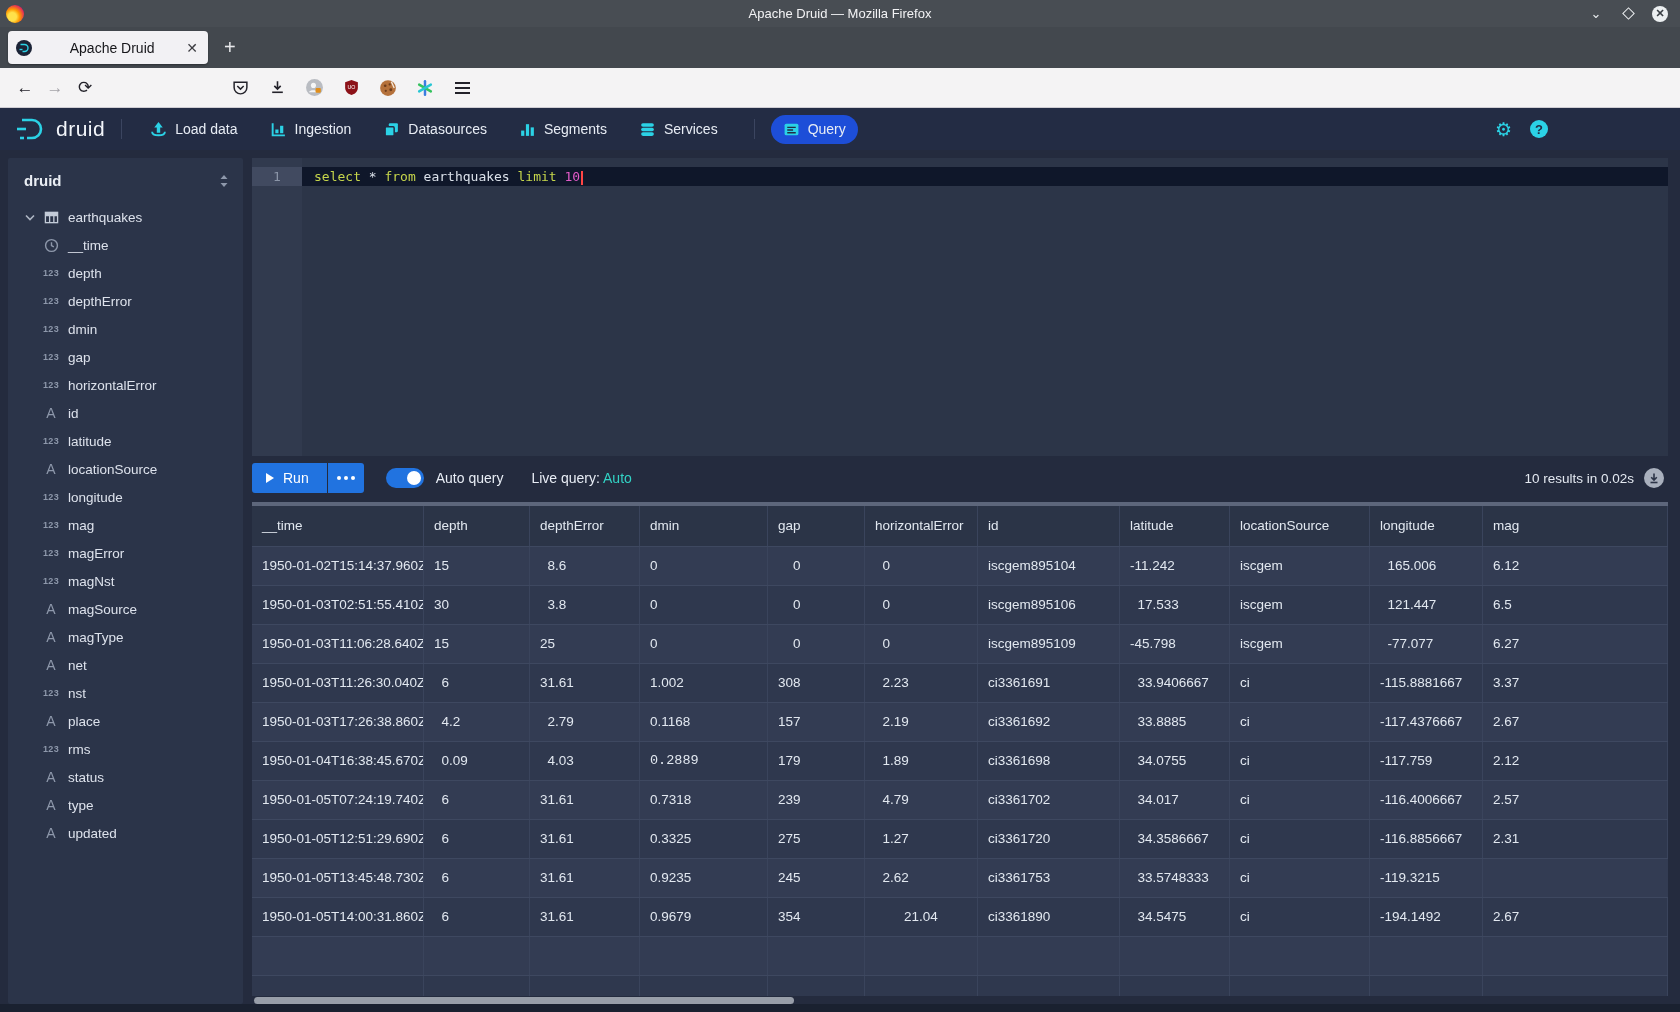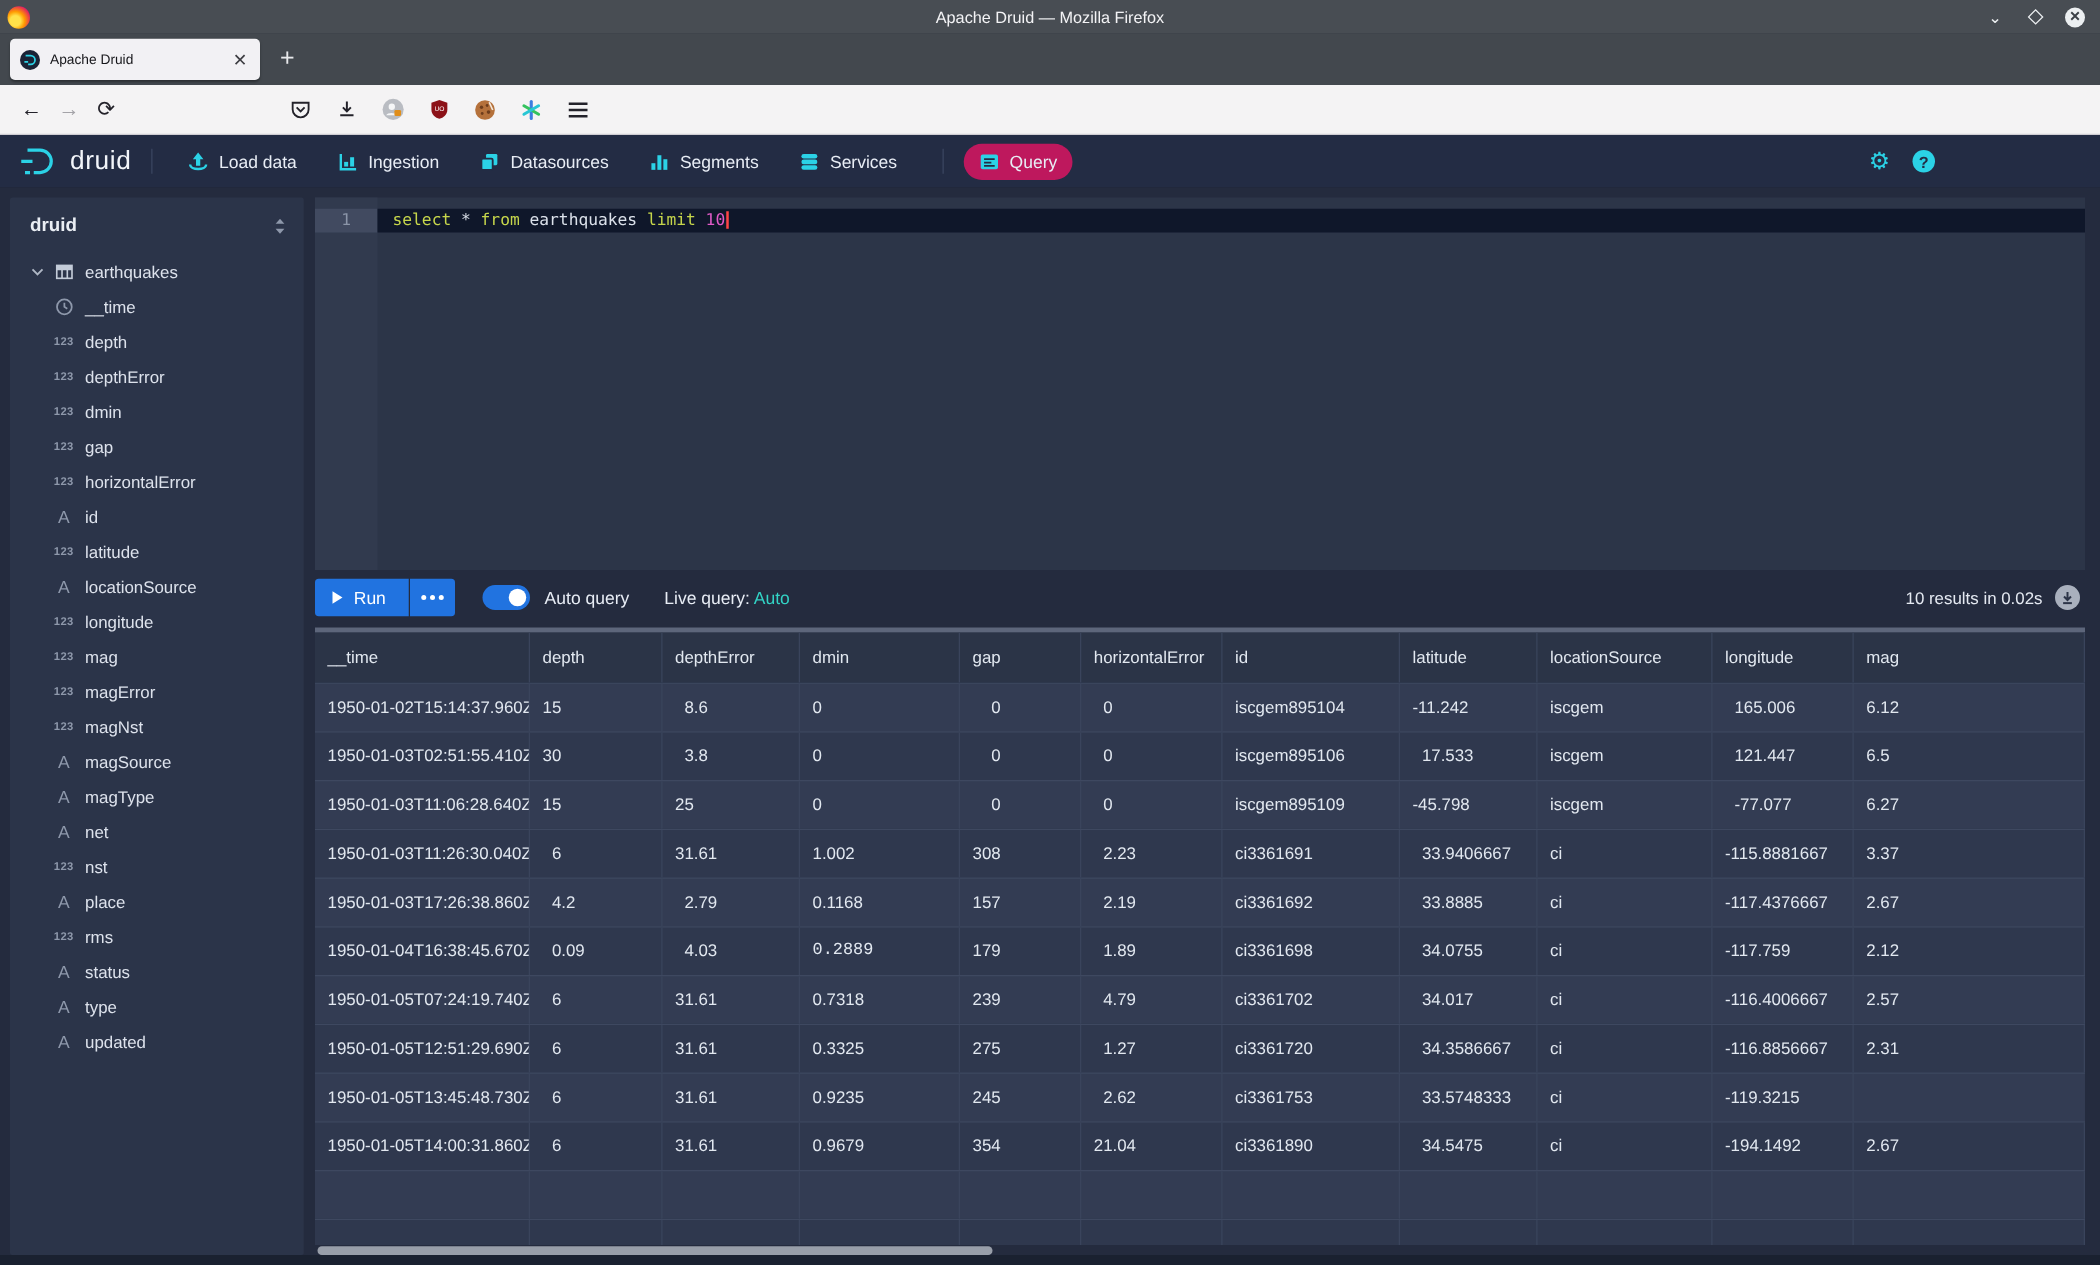--- a/index.html
+++ b/index.html
@@ -11,21 +11,21 @@
   .fx-logo { width:18px; height:18px; border-radius:50%; margin-left:6px;
     background:radial-gradient(circle at 35% 65%, #ffe14a 0 25%, #ff9b00 45%, #e3235f 75%, #8a2be2 100%); }
   .win-title { position:absolute; left:0; right:0; text-align:center; color:#f3f3f5; font-size:13px; }
   .win-controls { margin-left:auto; display:flex; align-items:center; gap:16px; padding-right:12px; z-index:2; }
   .wc { width:16px; height:16px; display:flex; align-items:center; justify-content:center; color:#eceff1; font-size:13px; cursor:default; }
   .wc-max { width:9px; height:9px; border:1.5px solid #eceff1; transform:rotate(45deg); }
   .wc-close { width:16px; height:16px; border-radius:50%; background:#eceff1; color:#3a3f45; font-size:11px; font-weight:bold; display:flex; align-items:center; justify-content:center; }
 
   .tabstrip { height:41px; background:#43484e; display:flex; align-items:center; }
   .tab { width:200px; height:33px; margin-left:8px; background:#f2f1f4; border-radius:4px; display:flex; align-items:center; padding:0 8px; box-shadow:0 1px 2px rgba(0,0,0,.35); }
-  .tab-title { color:#16161a; font-size:11px; margin-left:8px; flex:1; white-space:nowrap; overflow:hidden; }
+  .tab-title { color:#16161a; font-size:14px; margin-left:8px; flex:1; white-space:nowrap; overflow:hidden;text-align:center; }
   .tab-close { color:#3c3c41; font-size:14px; padding:0 2px; }
   .newtab { color:#e8e9eb; font-size:20px; font-weight:300; margin-left:16px; }
 
   .toolbar { height:40px; background:#f4f3f4; border-bottom:1px solid #cfcdd3; display:flex; align-items:center; padding:0 10px; }
   .navbtn { width:30px; height:30px; display:flex; align-items:center; justify-content:center; font-size:17px; color:#23222a; border-radius:4px; }
   .navbtn.disabled { color:#a4a3a8; }
   .urlbar { width:1000px; height:30px; background:#ffffff; border:1px solid #cfcdd3; border-radius:5px; margin-left:110px; display:flex; align-items:center; padding:0 10px; box-shadow:0 1px 2px rgba(0,0,0,.08); }
   .url-text { font-size:14px; margin-left:8px; flex:1; white-space:nowrap; overflow:hidden; }
   .url-host { color:#19181d; }
   .url-rest { color:#7d7c82; }
@@ -35,21 +35,21 @@
   .hamburger { display:flex; flex-direction:column; gap:3px; }
   .hamburger span { width:15px; height:2px; background:#23222a; display:block; }
 
   
   .druid-nav { height:42px; background:#232c44; display:flex; align-items:center; padding:0 14px; }
   .brand { display:flex; align-items:center; gap:8px; }
   .brand-name { color:#f2f5fa; font-size:21px; letter-spacing:.5px; }
   .nav-divider { width:1px; height:20px; background:#3b4560; margin:0 16px; }
   .nav-items { display:flex; align-items:center; }
   .nav-item { display:flex; align-items:center; gap:8px; color:#e8edf5; font-size:14px; padding:6px 12px; border-radius:15px; margin-right:8px; cursor:pointer; }
-  .nav-item.active { background:#be185d; }
+  .nav-item.active { background:#1d4ed8; }
   .nav-item svg { display:block; }
   .nav-right { margin-left:auto; margin-right:118px; display:flex; align-items:center; gap:18px; }
   .gear { color:#2bd2e6; font-size:19px; }
   .help { width:18px; height:18px; border-radius:50%; background:#2bd2e6; color:#232c44; font-size:13px; font-weight:bold; display:flex; align-items:center; justify-content:center; }
 
   
   .druid-body { height:854px; display:flex; padding:8px 12px 0 8px; background:#242b3e; }
   .bottom-strip { height:8px; background:#1a2130; }
 
   .schema-panel { width:235px; background:#2b3449; border-radius:2px; padding:14px 0 0 0; display:flex; flex-direction:column; }
@@ -613,21 +613,21 @@
             <div class="cell" style="width: 110px;"> 33.5748333</div>
             <div class="cell" style="width: 140px;">ci</div>
             <div class="cell" style="width: 113px;">-119.3215</div>
           </div>
           <div class="trow even">
             <div class="cell" style="width: 172px;">1950-01-05T14:00:31.860Z</div>
             <div class="cell" style="width: 106px;"> 6</div>
             <div class="cell" style="width: 110px;">31.61</div>
             <div class="cell" style="width: 128px;">0.9679</div>
             <div class="cell" style="width: 97px;">354</div>
-            <div class="cell" style="width: 113px;">21.04</div>
+            <div class="cell" style="width: 113px; text-align: center;">21.04</div>
             <div class="cell" style="width: 142px;">ci3361890</div>
             <div class="cell" style="width: 110px;"> 34.5475</div>
             <div class="cell" style="width: 140px;">ci</div>
             <div class="cell" style="width: 113px;">-194.1492</div>
             <div class="cell" style="width: 185px; flex: 1 0 auto;">2.67</div>
           </div>
           <div class="trow odd">
             <div class="cell" style="width: 172px;"></div>
             <div class="cell" style="width: 106px;"></div>
             <div class="cell" style="width: 110px;"></div>

